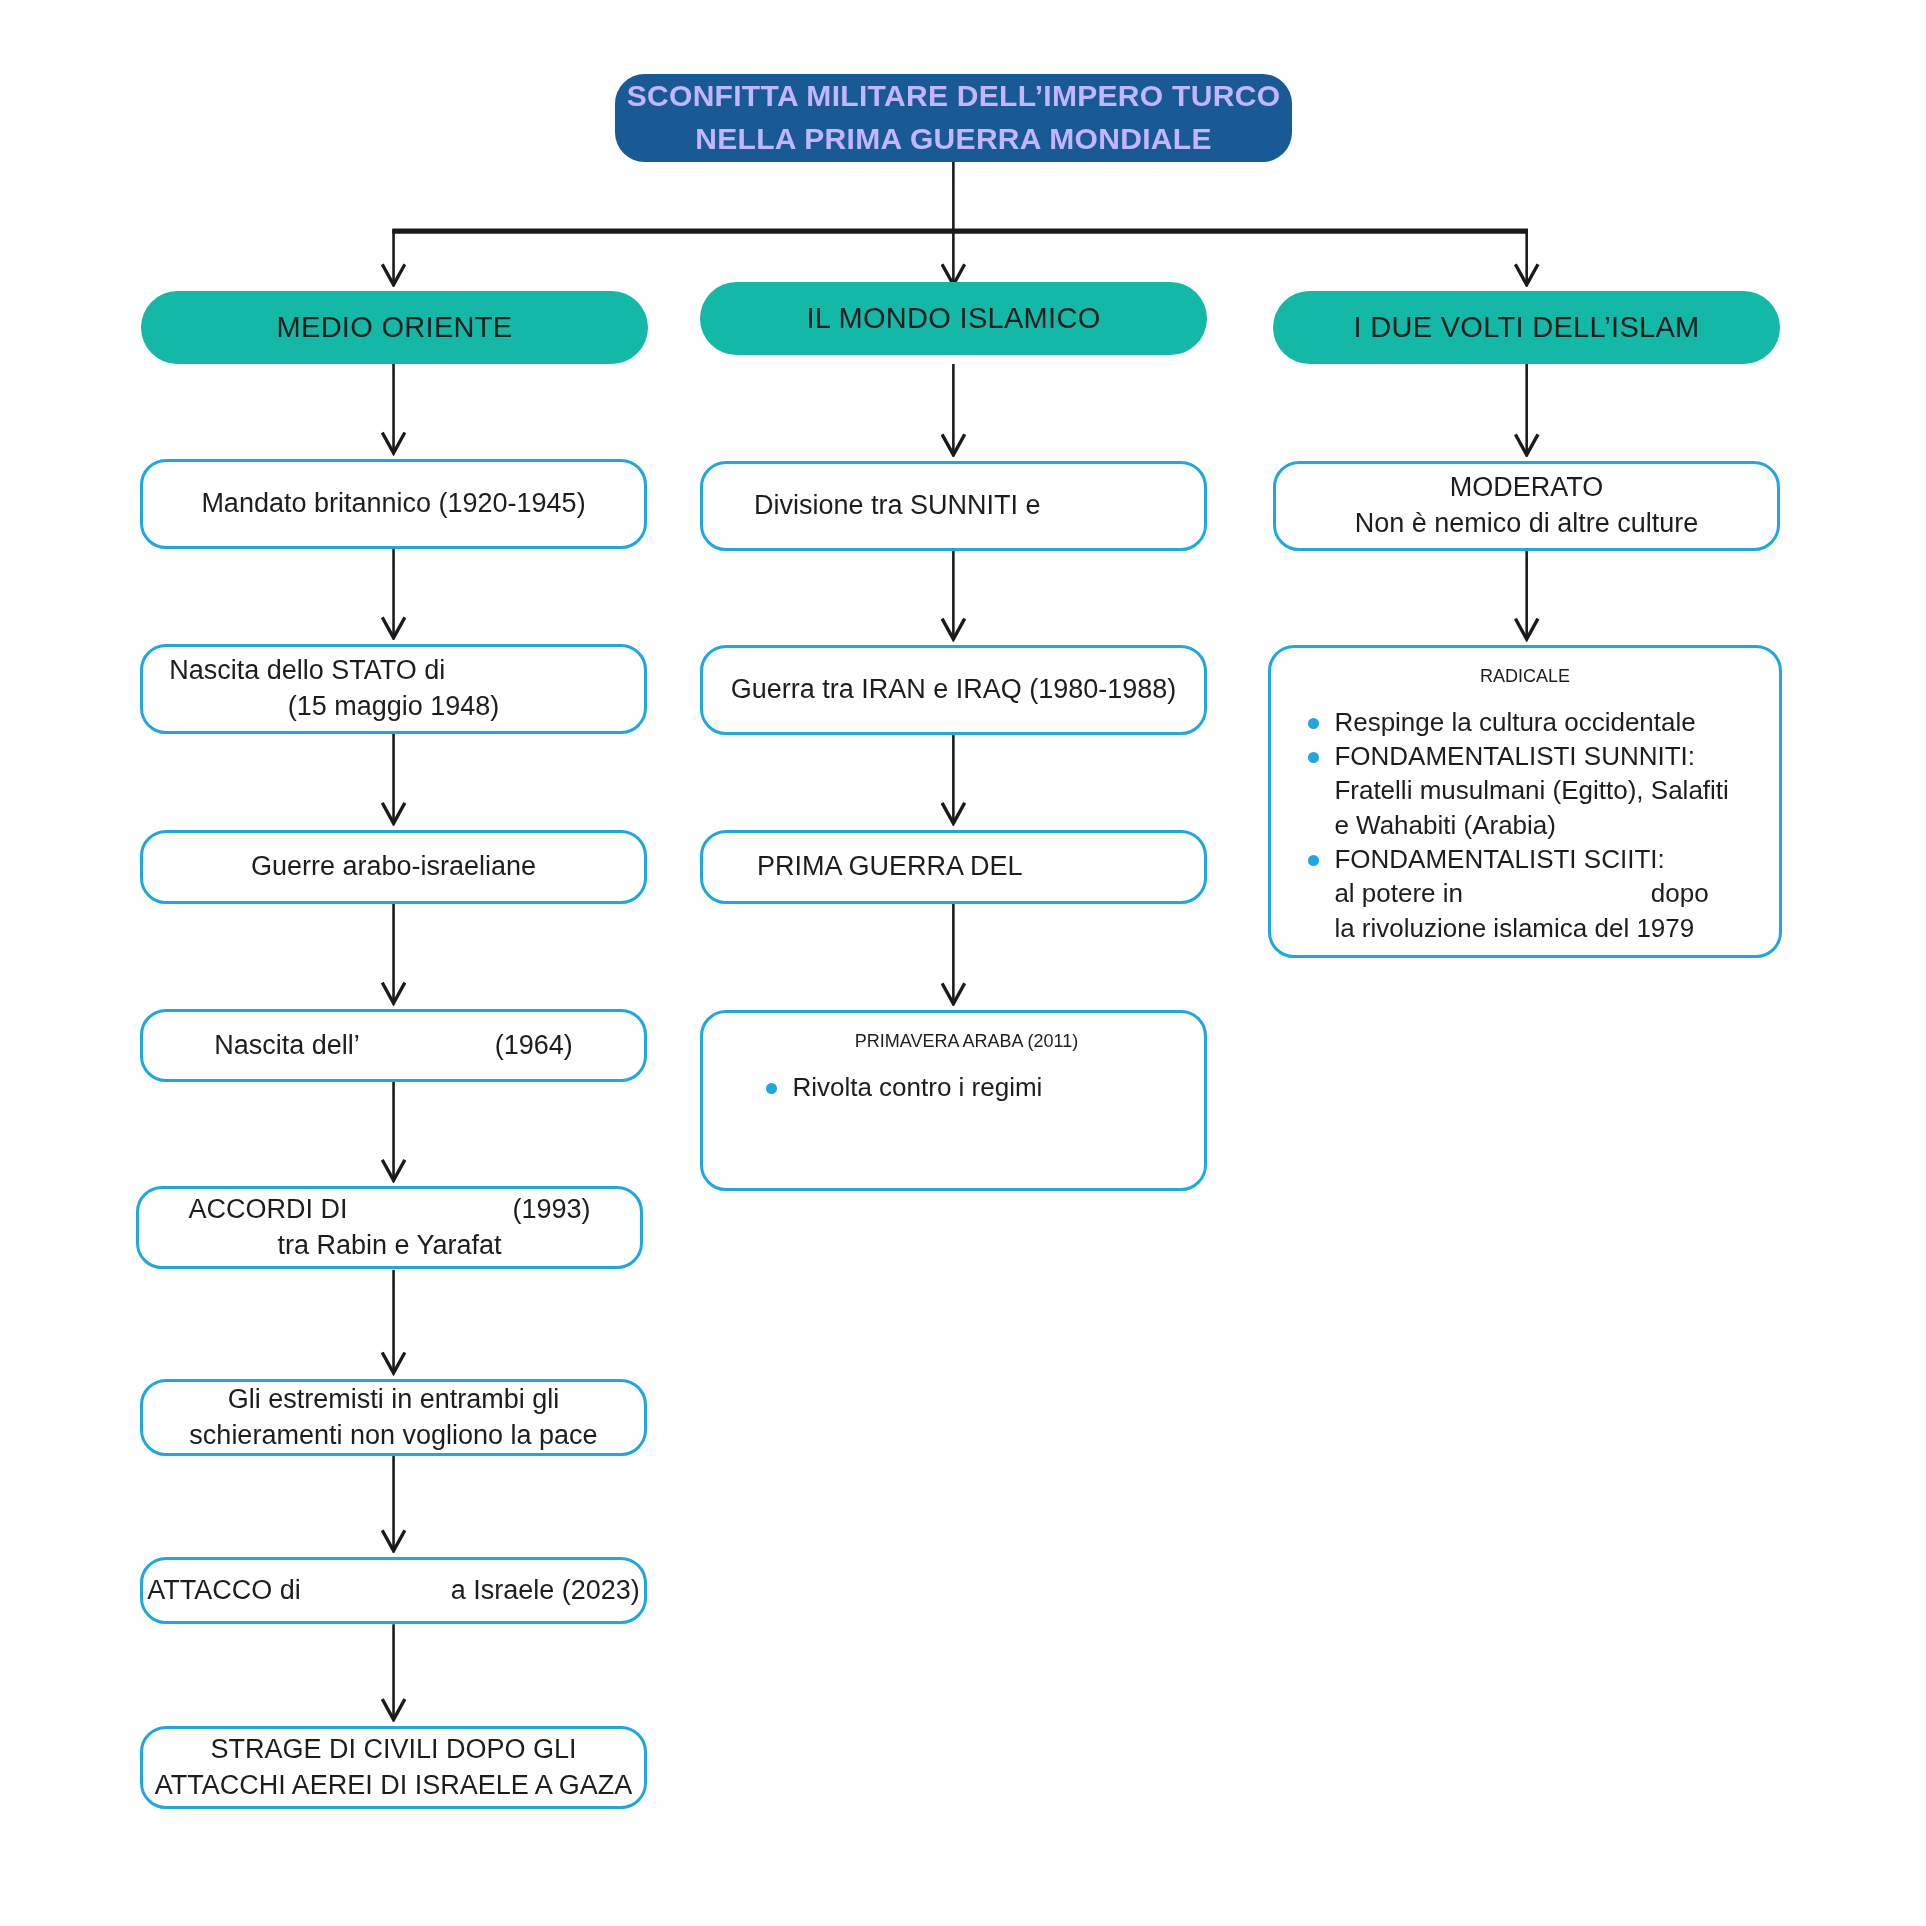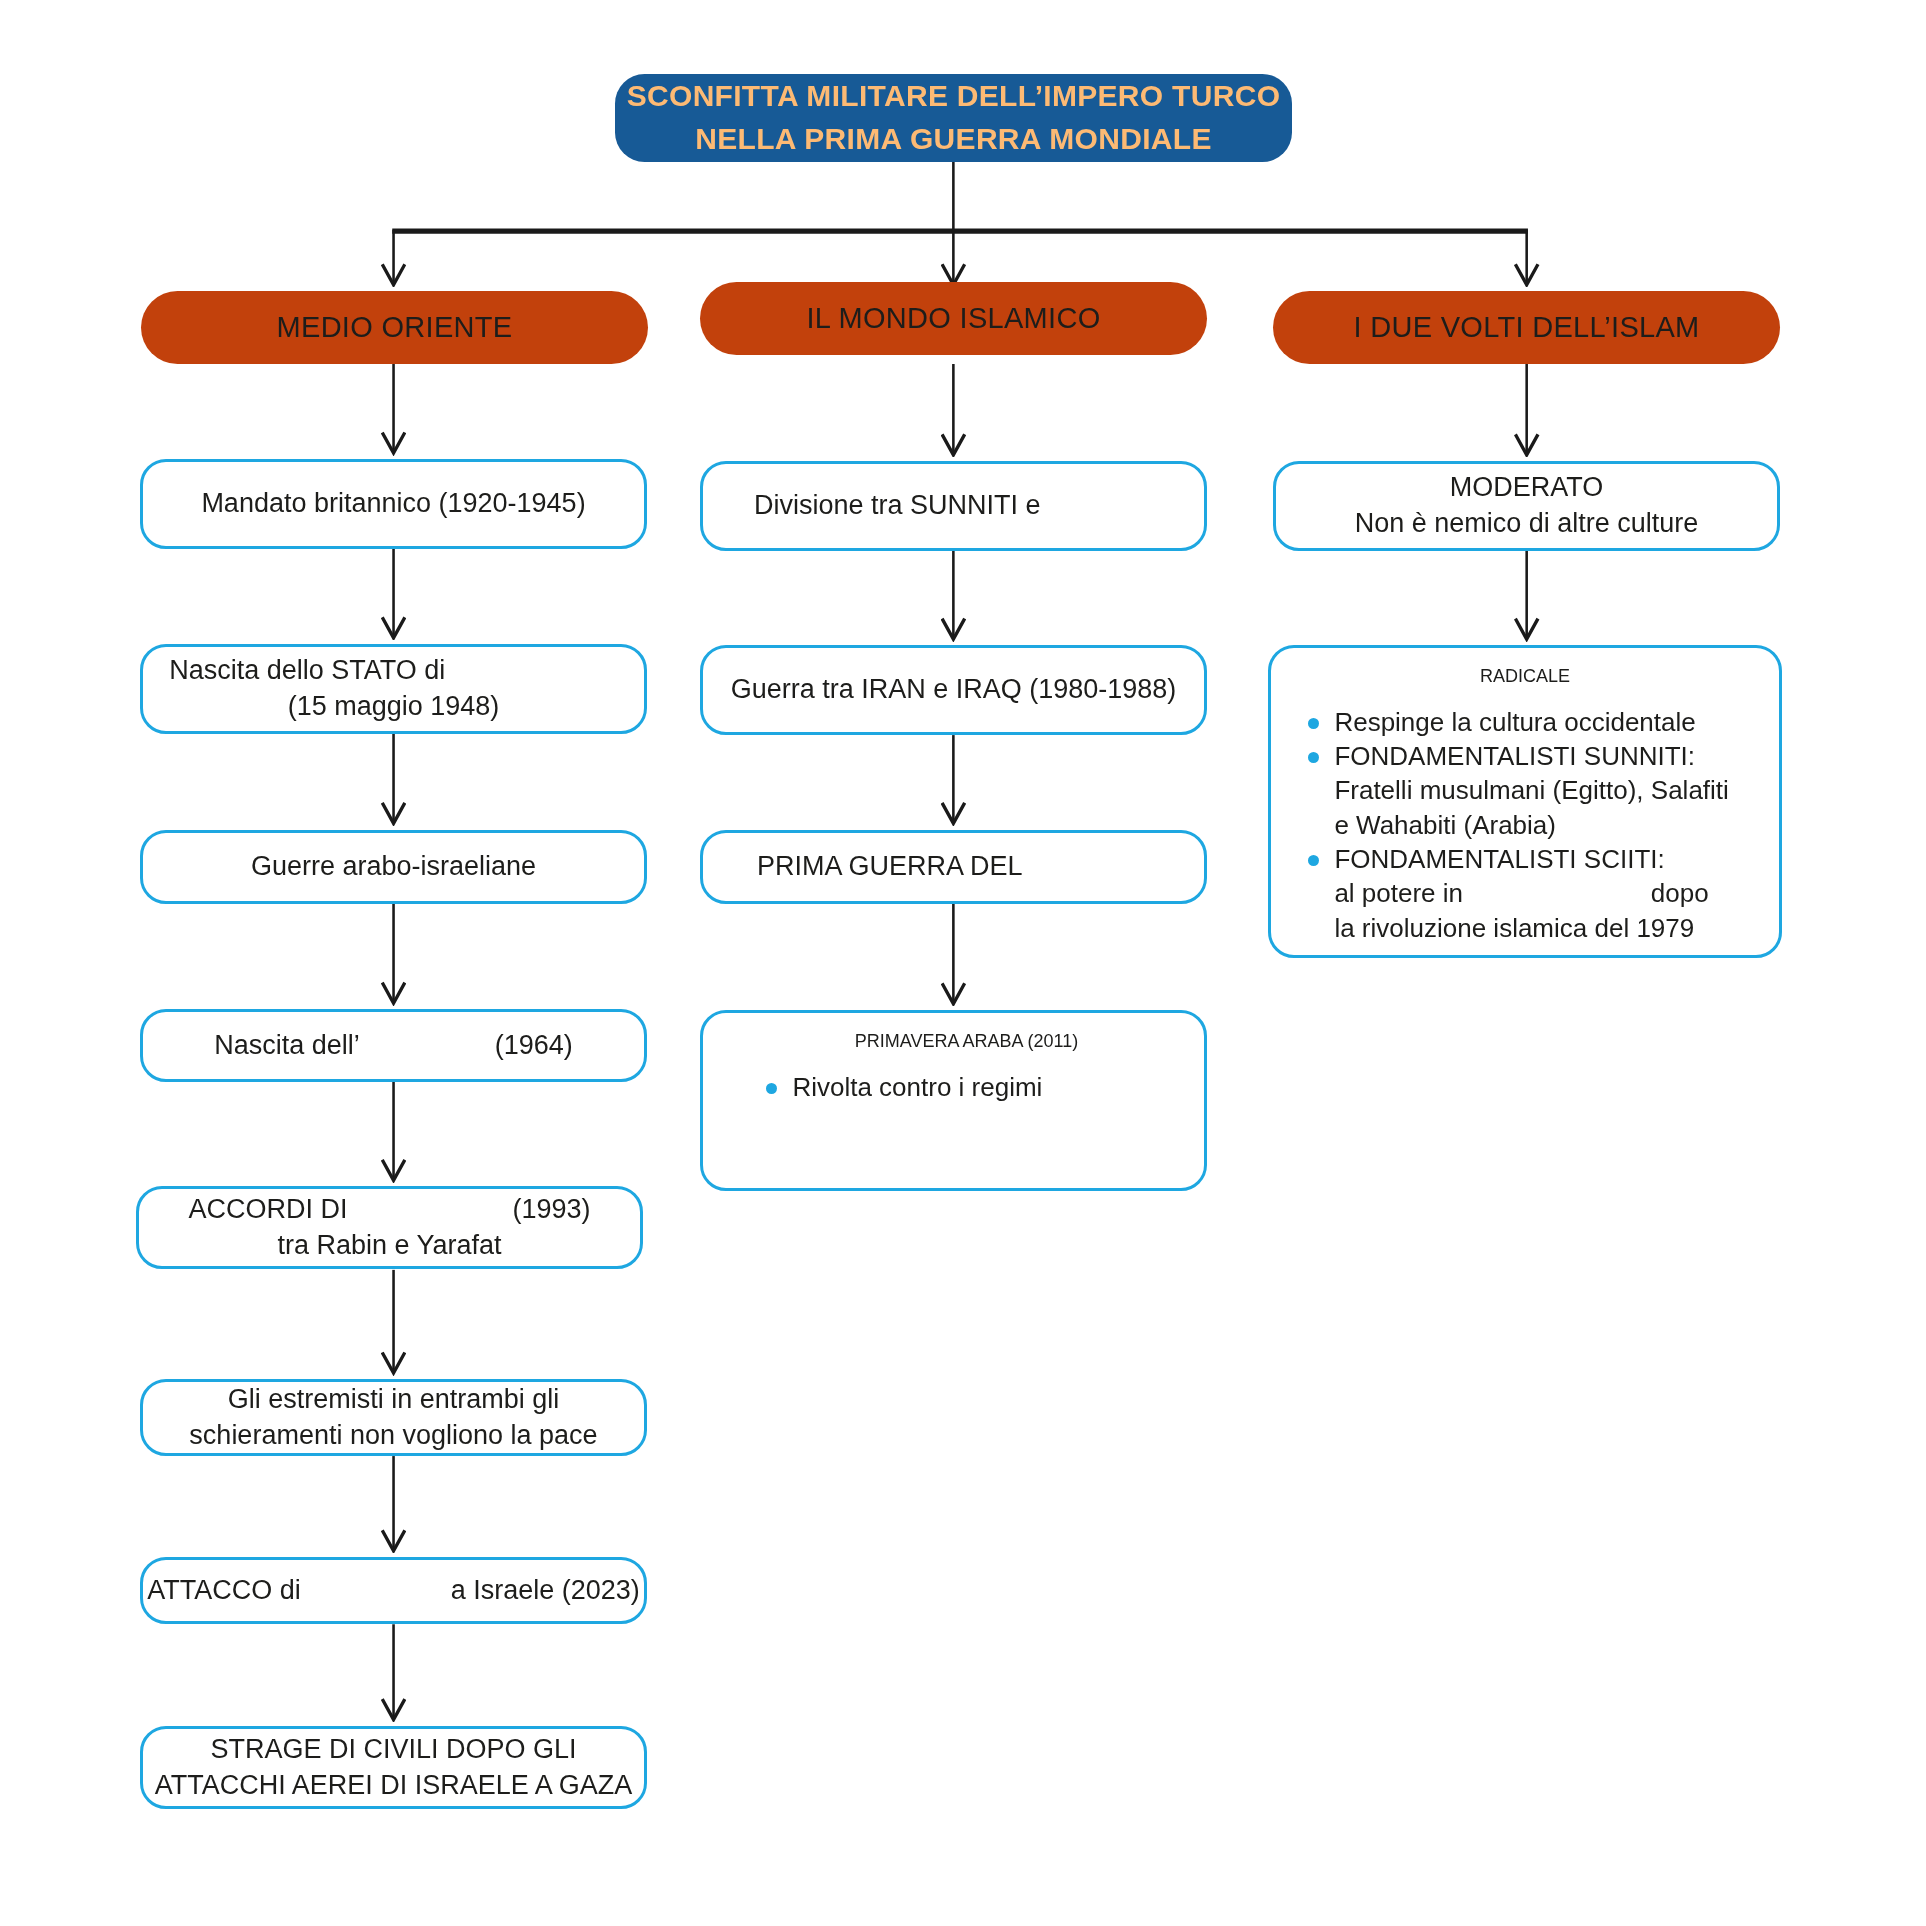--- a/index.html
+++ b/index.html
@@ -3,26 +3,26 @@
 <meta charset="utf-8">
 <style>
   html,body{margin:0;padding:0;background:#ffffff;}
   #canvas{
     position:relative;width:1926px;height:1926px;background:#ffffff;
     font-family:"Liberation Sans", sans-serif;color:#1d1d1b;
   }
   .connectors{position:absolute;left:0;top:0;}
   .node{position:absolute;box-sizing:border-box;display:flex;align-items:center;justify-content:center;}
   .title-box{
-    background:#175a96;border-radius:29.5px;color:#fdba74;
+    background:#175a96;border-radius:29.5px;color:#c4b5fd;
     font-weight:bold;font-size:30px;line-height:1.42;text-align:center;
     white-space:pre-line;letter-spacing:0.3px;
   }
   .pill{
-    background:#c2410c;border-radius:37px;font-size:29px;text-align:center;
+    background:#14b8a6;border-radius:37px;font-size:29px;text-align:center;
     letter-spacing:0.3px;
   }
   .box{
     background:#ffffff;border:3.2px solid #1ea7e1;border-radius:26px;
     font-size:27px;line-height:1.33;text-align:center;white-space:pre-line;
   }
   .box.list{
     flex-direction:column;align-items:stretch;justify-content:flex-start;
     padding:16.7px 19px 13px 19px;
   }

